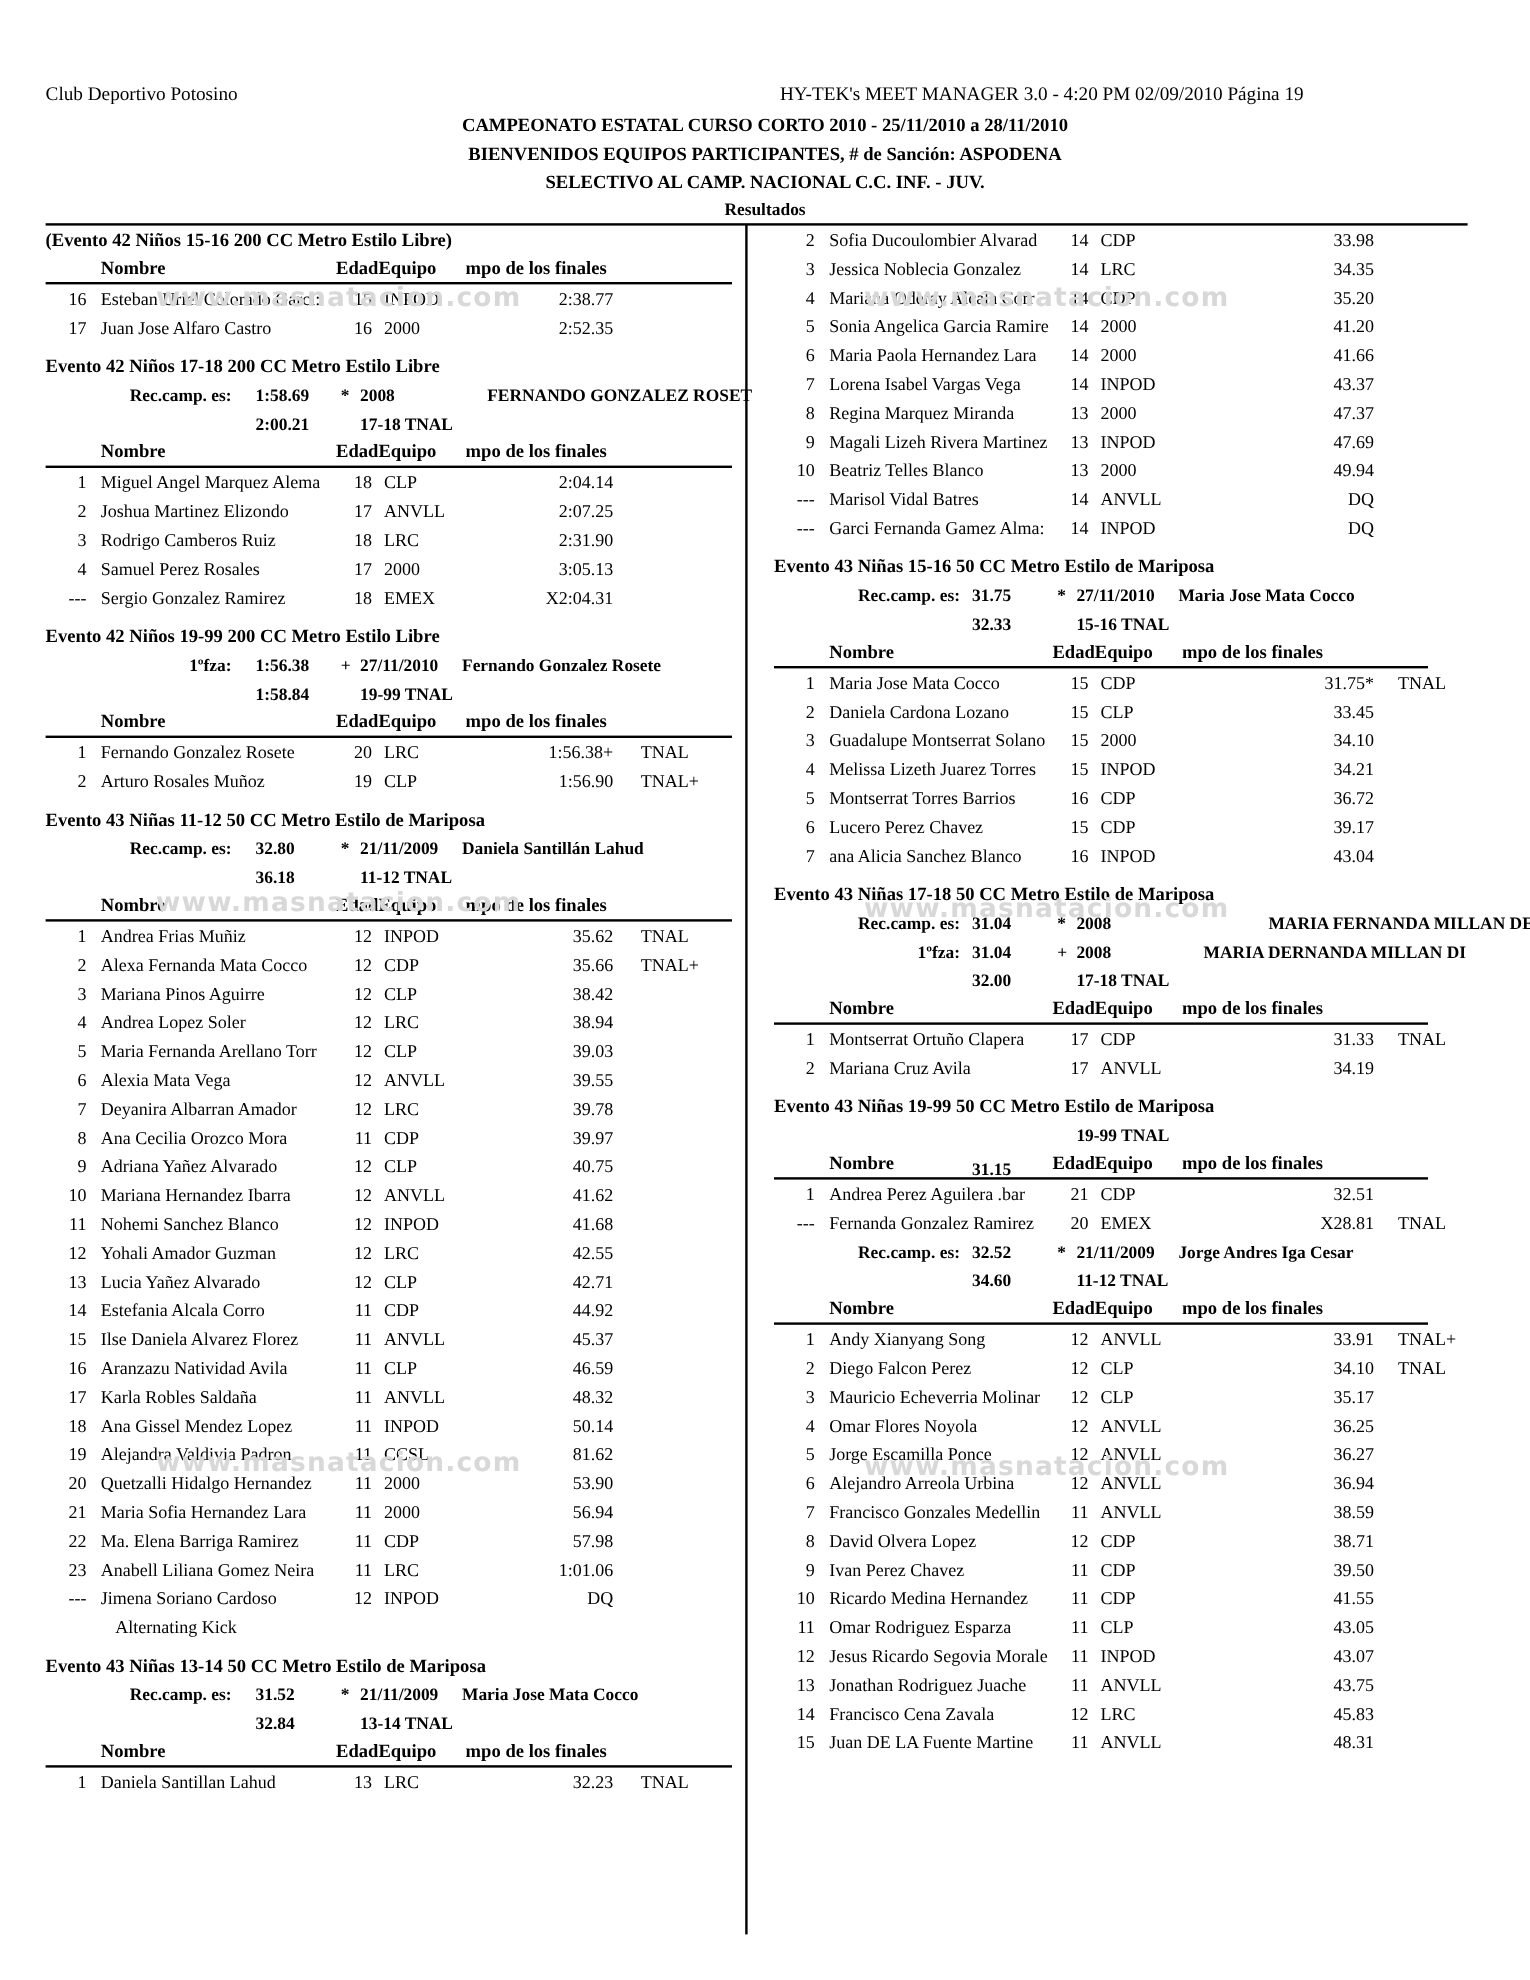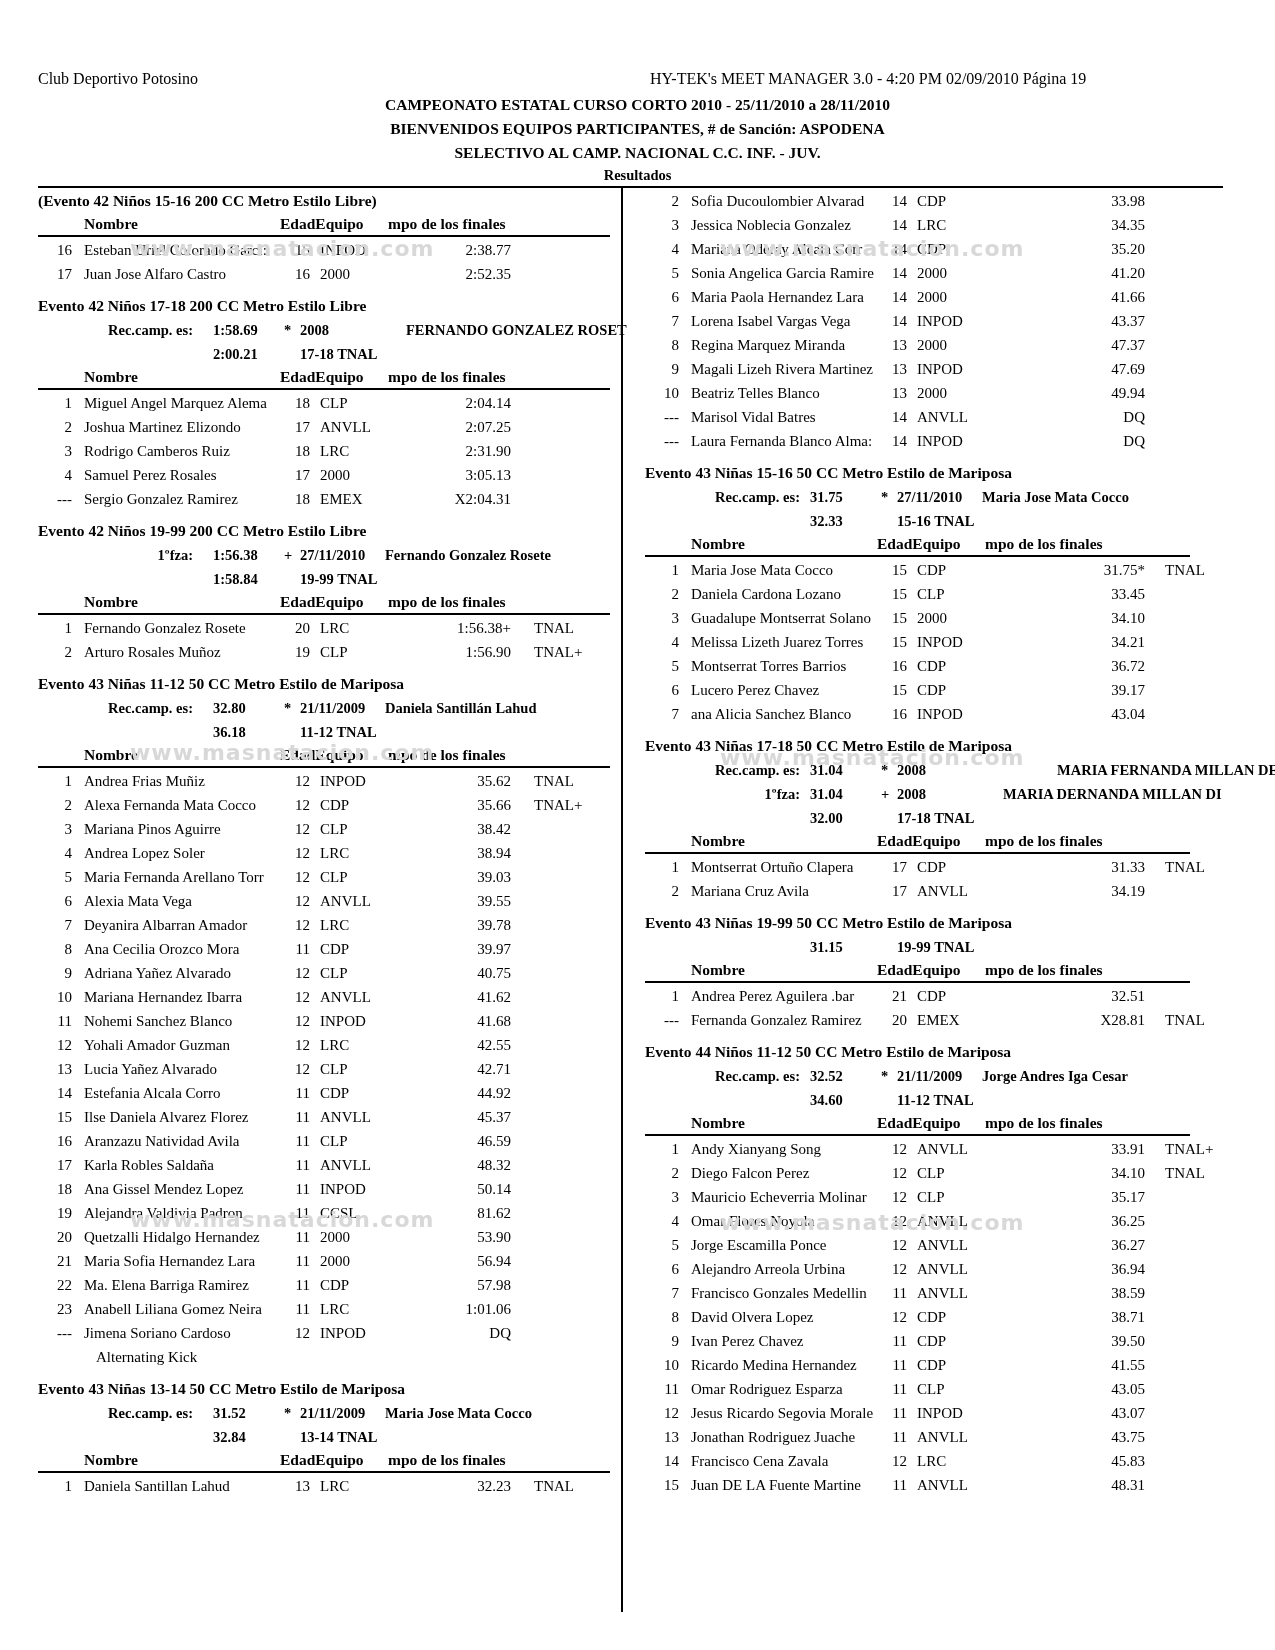--- a/index.html
+++ b/index.html
@@ -496,21 +496,21 @@
       <div class="line row">
         <span class="place">---</span>
         <span class="name">Marisol Vidal Batres</span>
         <span class="age">14</span>
         <span class="team">ANVLL</span>
         <span class="time">DQ</span>
         <span class="note"></span>
       </div>
       <div class="line row">
         <span class="place">---</span>
-        <span class="name">Laura Fernanda Blanco Alma:</span>
+        <span class="name">Garci Fernanda Gamez Alma:</span>
         <span class="age">14</span>
         <span class="team">INPOD</span>
         <span class="time">DQ</span>
         <span class="note"></span>
       </div>
     </div>
     <div class="event">
       <div class="ev-title">Evento 43  Niñas 15-16 50 CC Metro Estilo de Mariposa</div>
       <div class="line rec">
         <span style="left: 0px; width: 155px; text-align: right;">Rec.camp. es:</span>
@@ -630,21 +630,21 @@
         <span class="age">17</span>
         <span class="team">ANVLL</span>
         <span class="time">34.19</span>
         <span class="note"></span>
       </div>
     </div>
     <div class="event">
       <div class="ev-title">Evento 43  Niñas 19-99 50 CC Metro Estilo de Mariposa</div>
       <div class="line rec">
         <span style="left: 0px; width: 155px; text-align: right;"></span>
-        <span style="left: 165px;">31.15</span>
+        <span style="left: 165px; margin-top: 28px;">31.15</span>
         <span style="left: 236px;"></span>
         <span style="left: 252px;">19-99 TNAL</span>
         <span style="left: 337px;"></span>
       </div>
       <div class="line colhead" style="width: 545px;">
         <span style="left: 46px;">Nombre</span>
         <span style="left: 232px;">EdadEquipo</span>
         <span style="left: 340px;">mpo de los finales</span>
       </div>
       <div class="line row">
@@ -658,21 +658,20 @@
       <div class="line row">
         <span class="place">---</span>
         <span class="name">Fernanda Gonzalez Ramirez</span>
         <span class="age">20</span>
         <span class="team">EMEX</span>
         <span class="time">X28.81</span>
         <span class="note">TNAL</span>
       </div>
     </div>
     <div class="event">
-      <div class="ev-title">Evento 44  Niños 11-12 50 CC Metro Estilo de Mariposa</div>
       <div class="line rec">
         <span style="left: 0px; width: 155px; text-align: right;">Rec.camp. es:</span>
         <span style="left: 165px;">32.52</span>
         <span style="left: 236px;">*</span>
         <span style="left: 252px;">21/11/2009</span>
         <span style="left: 337px;">Jorge  Andres Iga  Cesar</span>
       </div>
       <div class="line rec">
         <span style="left: 0px; width: 155px; text-align: right;"></span>
         <span style="left: 165px;">34.60</span>

